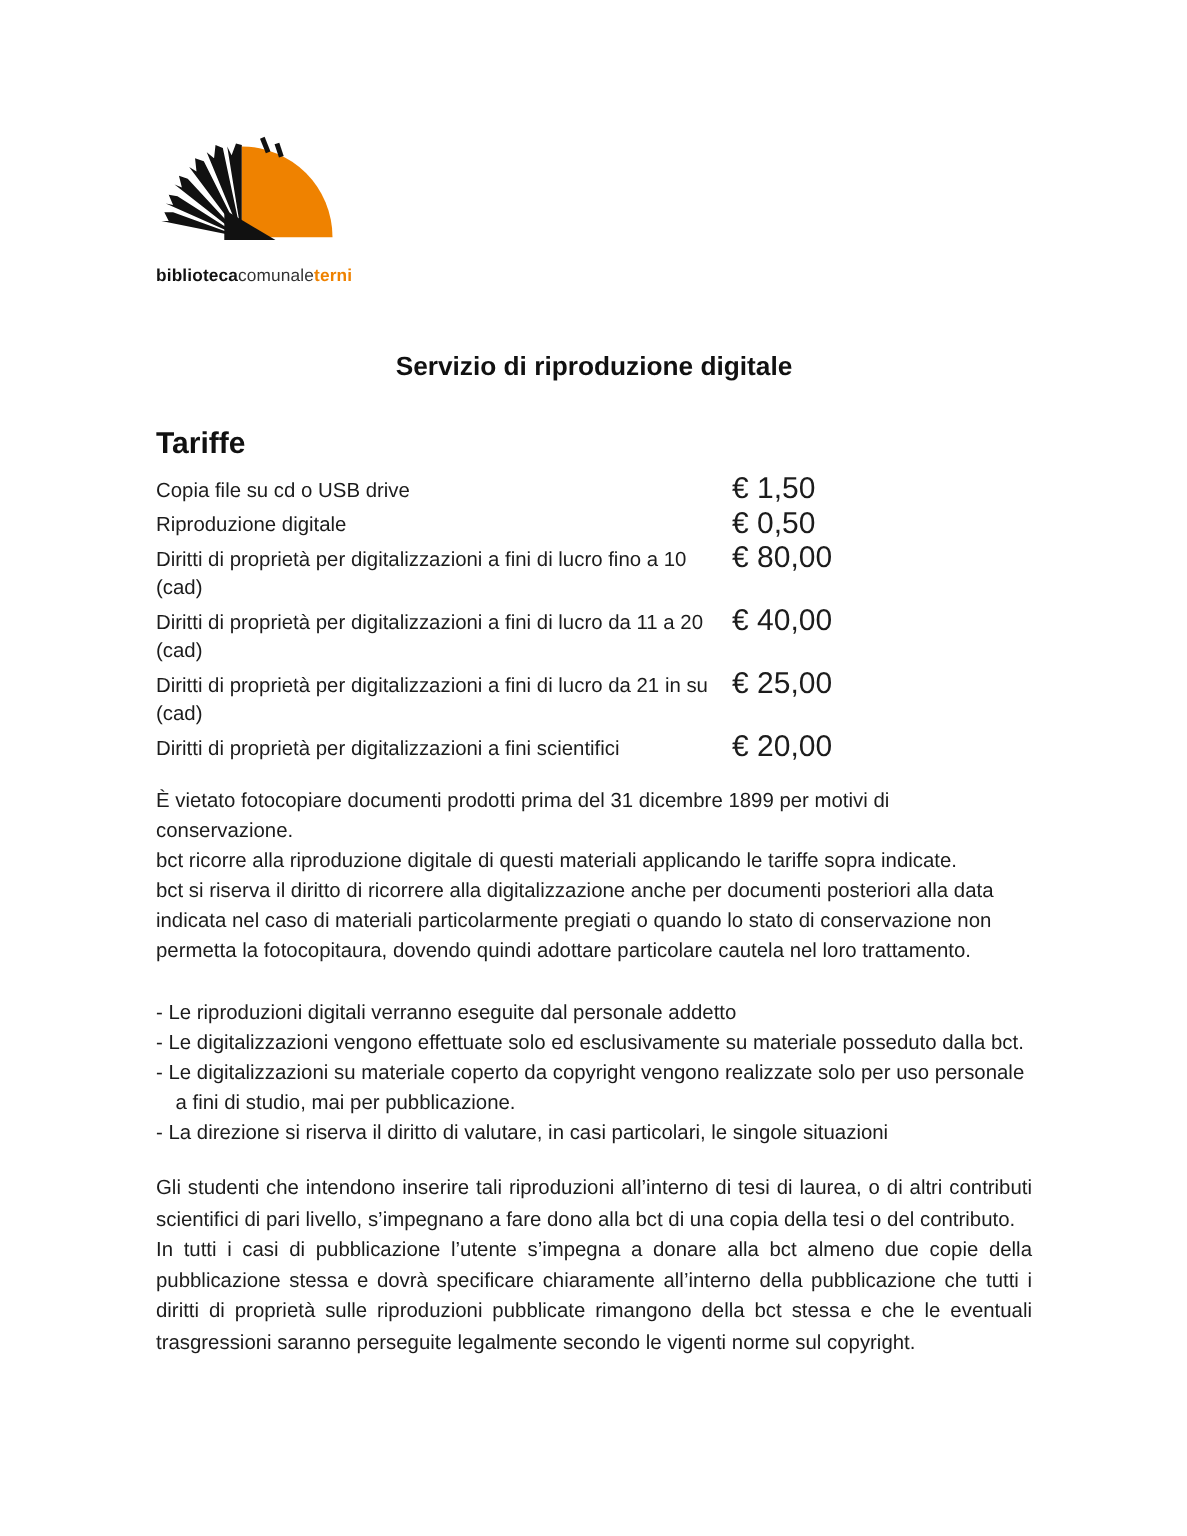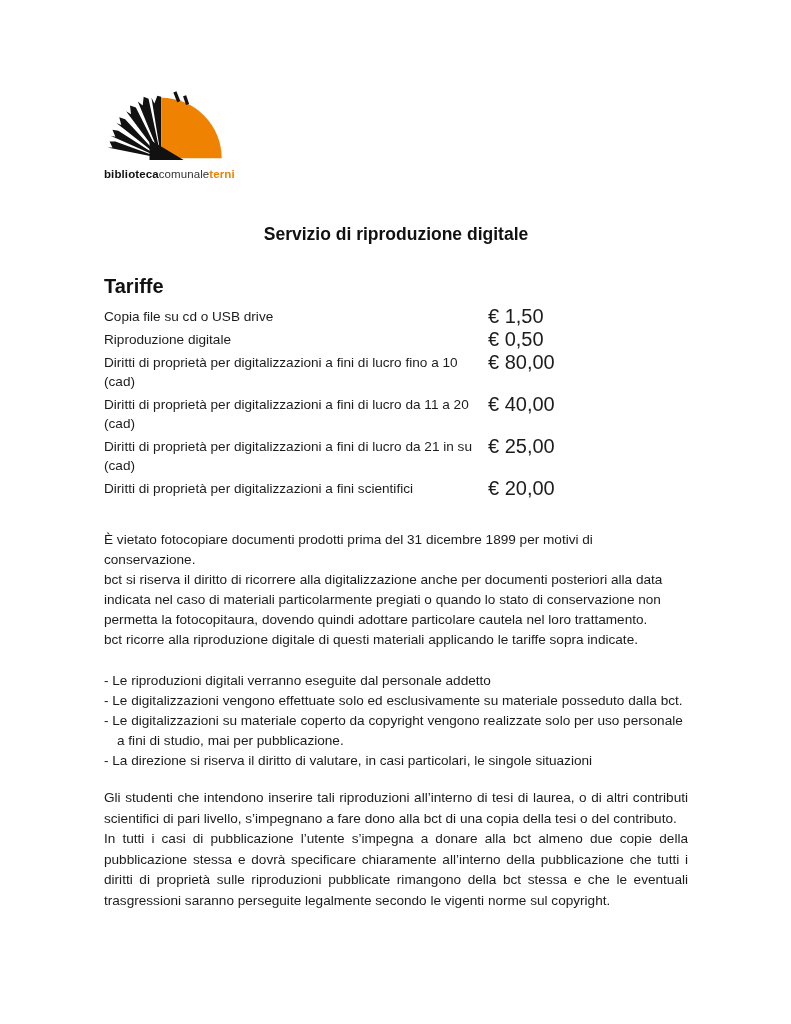--- a/index.html
+++ b/index.html
@@ -14,21 +14,21 @@
     height: 1024px;
     margin: 0 auto;
     background: #ffffff;
     padding: 85px 103px 0 104px;
     overflow: hidden;
   }
   
   .logo-block { width: 140px; }
   .logo-graphic { display: block; width: 132px; height: 78px; }
   .wordmark {
-    margin-top: 5px;
+    margin-top: 15px;
     font-size: 11.5px;
     letter-spacing: 0.1px;
     white-space: nowrap;
     color: #111;
   }
   .wordmark .w-bold { font-weight: bold; }
   .wordmark .w-reg { font-weight: normal; color: #333; }
   .wordmark .w-accent { font-weight: bold; color: var(--accent, #ef8200); }
   
   .doc-title {
@@ -55,21 +55,21 @@
     width: 384px;
     font-size: 13.6px;
     line-height: 19px;
   }
   .tprice {
     font-size: 20px;
     line-height: 19px;
     white-space: nowrap;
   }
   
-  .notes { margin-top: 32px; font-size: 13.6px; line-height: 20px; }
+  .notes { margin-top: 16px; font-size: 13.6px; line-height: 20px; }
   .notes p { margin: 0; }
   .rules { margin-top: 21px; font-size: 13.6px; line-height: 20px; }
   .rule { padding-left: 13px; text-indent: -13px; }
   .closing {
     margin-top: 17px;
     font-size: 13.6px;
     line-height: 20.5px;
     text-align: justify;
   }
   .closing p { margin: 0; }
@@ -131,22 +131,22 @@
       <div class="tprice">€ 25,00</div>
     </div>
     <div class="trow">
       <div class="tlabel">Diritti di proprietà per digitalizzazioni a fini scientifici</div>
       <div class="tprice">€ 20,00</div>
     </div>
   </div>
 
   <div class="notes">
     <p>È vietato fotocopiare documenti prodotti prima del 31 dicembre 1899 per motivi di conservazione.</p>
+    <p>bct ricorre alla riproduzione digitale di questi materiali applicando le tariffe sopra indicate.</p>
     <p>bct si riserva il diritto di ricorrere alla digitalizzazione anche per documenti posteriori alla data indicata nel caso di materiali particolarmente pregiati o quando lo stato di conservazione non permetta la fotocopitaura, dovendo quindi adottare particolare cautela nel loro trattamento.</p>
-    <p>bct ricorre alla riproduzione digitale di questi materiali applicando le tariffe sopra indicate.</p>
   </div>
 
   <div class="rules">
     <div class="rule">- Le riproduzioni digitali verranno eseguite dal personale addetto</div>
     <div class="rule">- Le digitalizzazioni vengono effettuate solo ed esclusivamente su materiale posseduto dalla bct.</div>
     <div class="rule">- Le digitalizzazioni su materiale coperto da copyright vengono realizzate solo per uso personale a  fini di studio, mai per pubblicazione.</div>
     <div class="rule">- La direzione si riserva il diritto di valutare, in casi particolari, le singole situazioni</div>
   </div>
 
   <div class="closing">

